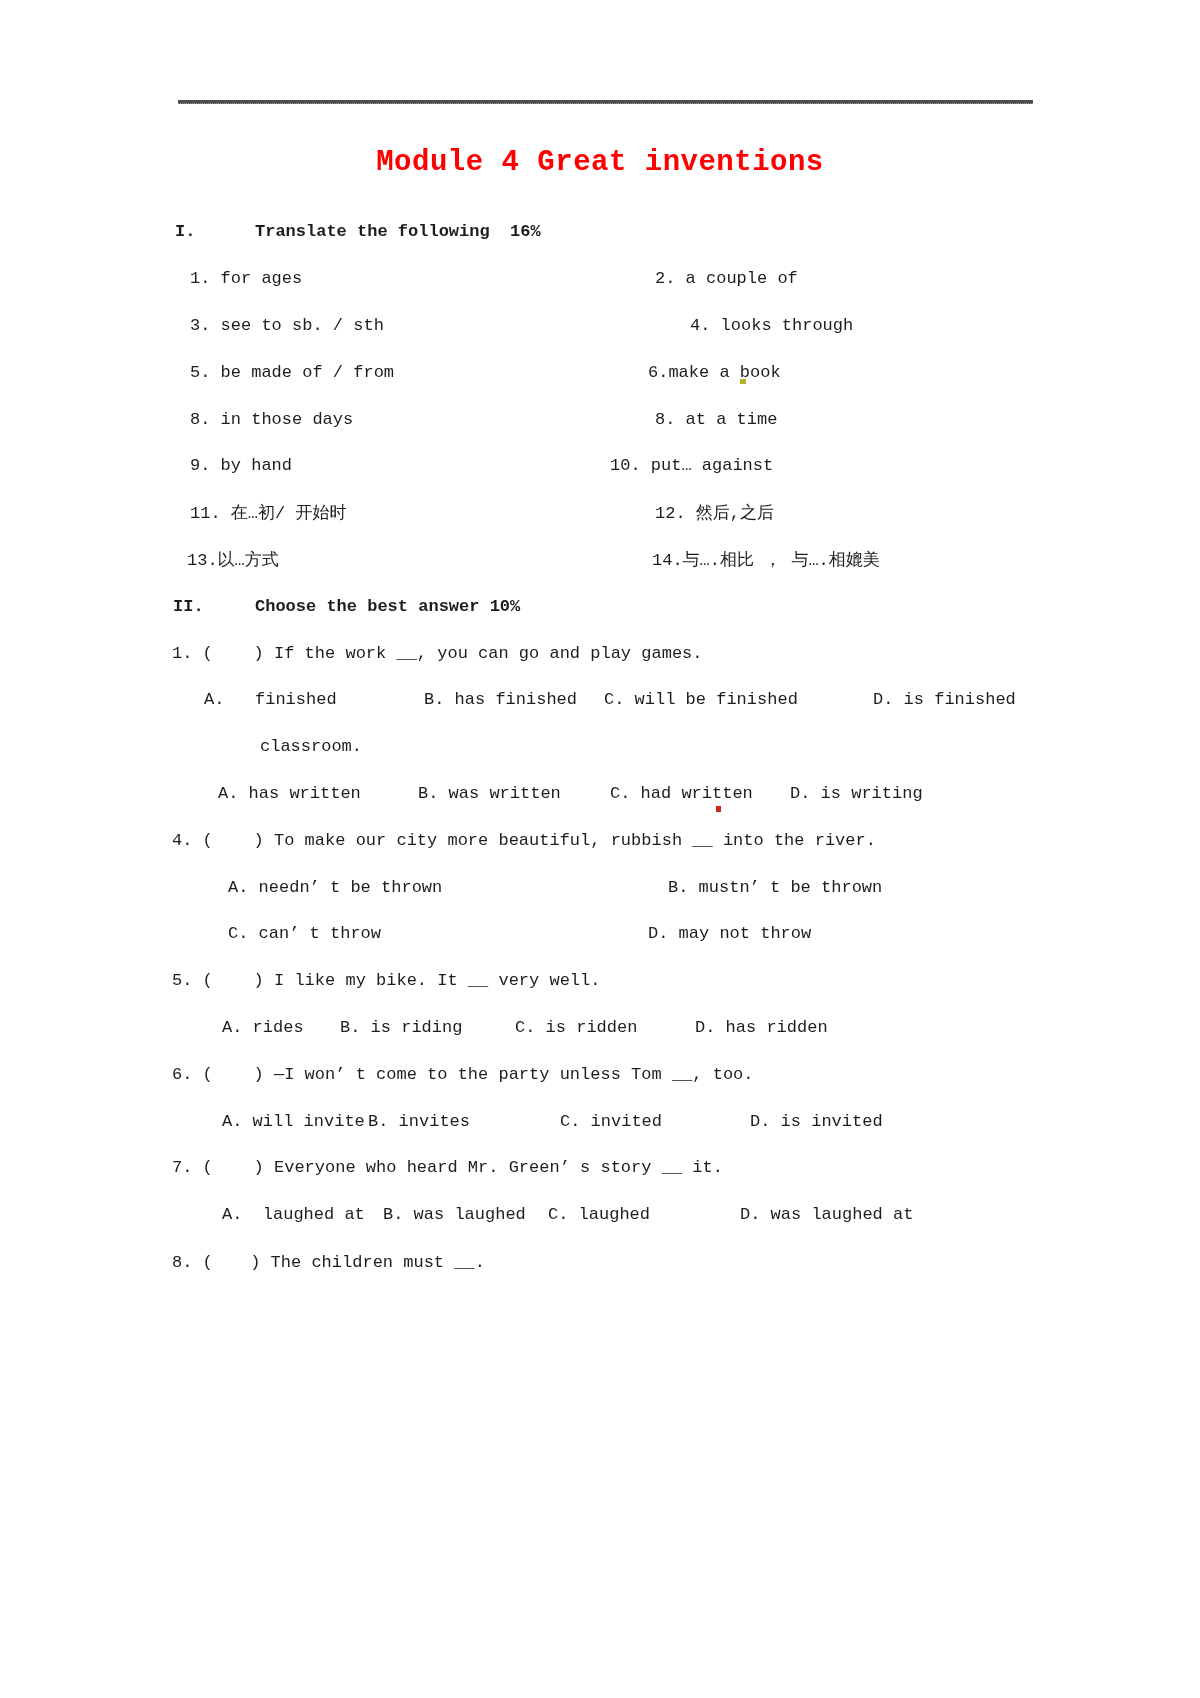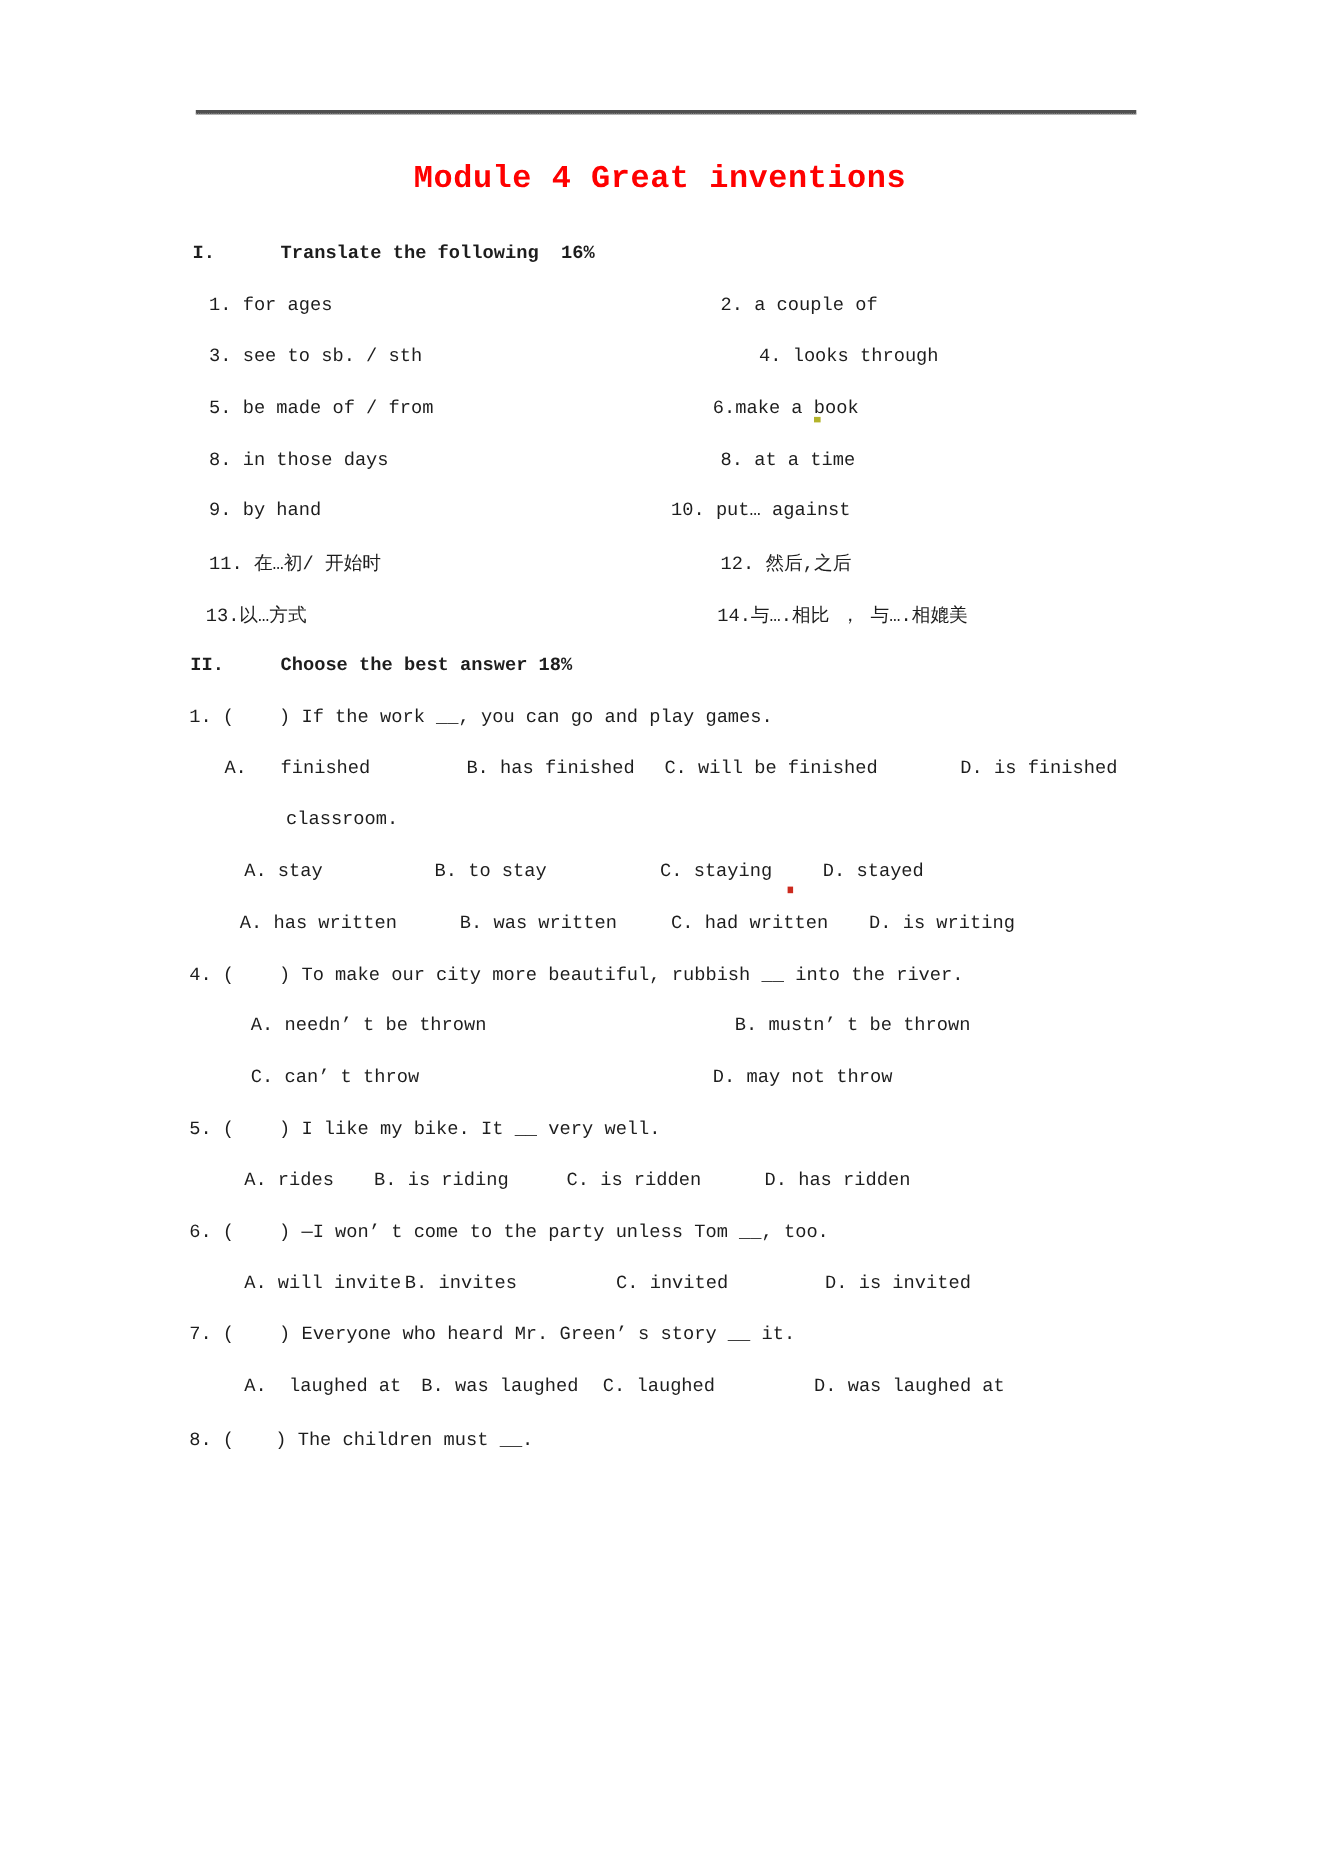--- a/index.html
+++ b/index.html
@@ -76,41 +76,35 @@
       <span class="frag" style="left:190px">11. 在…初/ 开始时</span>
       <span class="frag" style="left:655px">12. 然后,之后</span>
     </div>
     <div class="line">
       <span class="frag" style="left:187px">13.以…方式</span>
       <span class="frag" style="left:652px">14.与….相比 ， 与….相媲美</span>
     </div>
 
     <div class="line">
       <span class="frag bold" style="left:173px">II.</span>
-      <span class="frag bold" style="left:255px">Choose the best answer 18%</span>
+      <span class="frag bold" style="left:255px">Choose the best answer 10%</span>
     </div>
 
     <div class="line">
       <span class="frag" style="left:172px">1. (    ) If the work __, you can go and play games.</span>
     </div>
     <div class="line">
       <span class="frag" style="left:204px">A.   finished</span>
       <span class="frag" style="left:424px">B. has finished</span>
       <span class="frag" style="left:604px">C. will be finished</span>
       <span class="frag" style="left:873px">D. is finished</span>
     </div>
 
     <div class="line">
       <span class="frag" style="left:260px">classroom.</span>
-    </div>
-    <div class="line">
-      <span class="frag" style="left:222px">A. stay</span>
-      <span class="frag" style="left:395px">B. to stay</span>
-      <span class="frag" style="left:600px">C. staying</span>
-      <span class="frag" style="left:748px">D. stayed</span>
     </div>
 
     <div class="line">
       <span class="frag" style="left:218px">A. has written</span>
       <span class="frag" style="left:418px">B. was written</span>
       <span class="frag" style="left:610px">C. had written</span>
       <span class="frag" style="left:790px">D. is writing</span>
     </div>
 
     <div class="line">

